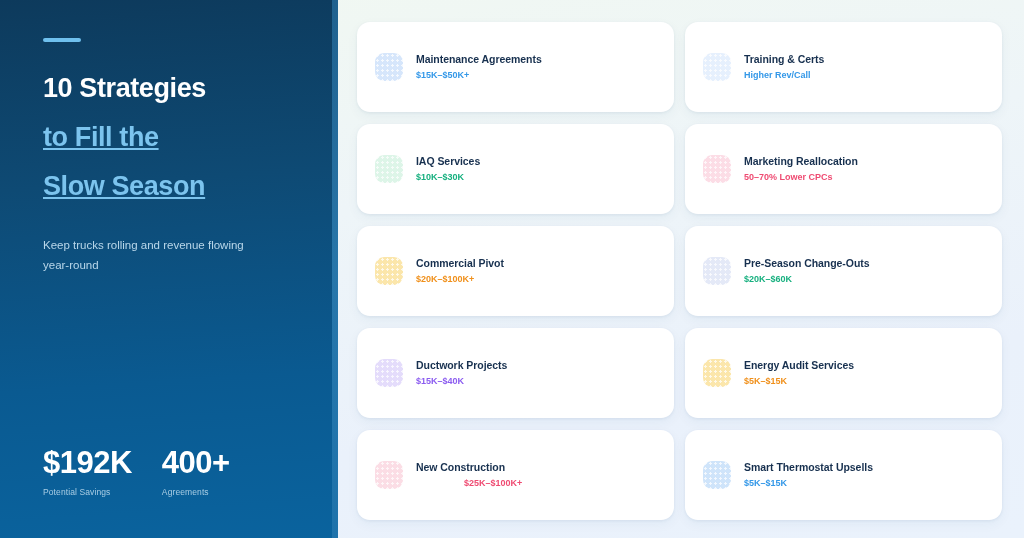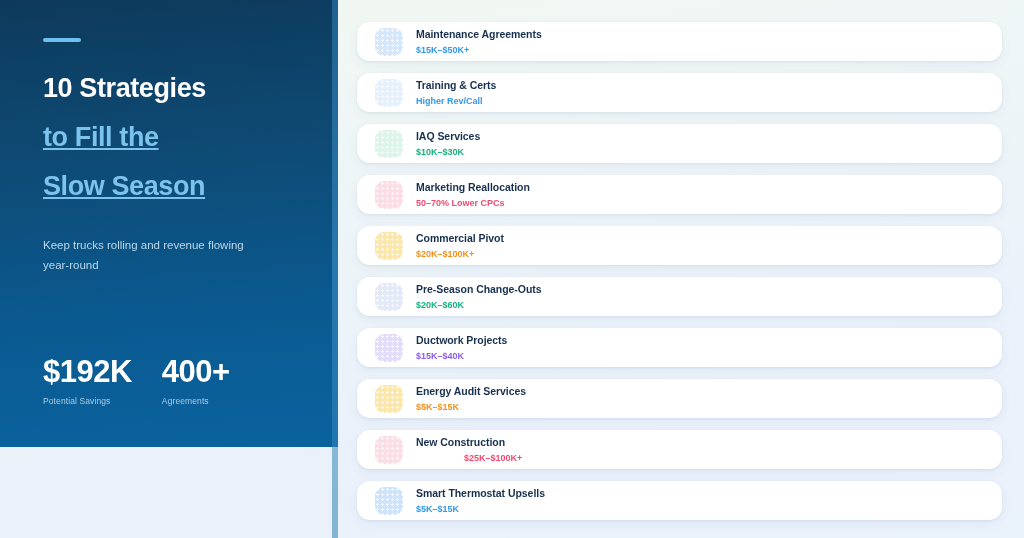--- a/index.html
+++ b/index.html
@@ -20,21 +20,21 @@
     height: 538px;
     display: flex;
     background: linear-gradient(170deg, #f1f8f1 0%, #eef5f8 38%, #eaf1fb 72%, #eaf2fc 100%);
   }
 
   
   .hero {
     position: relative;
     flex: 0 0 338px;
     width: 338px;
-    height: 447px;
+    height: 538px;
     box-sizing: border-box;
     padding: 38px 38px 0 43px;
     background: linear-gradient(176deg, #0d3a5c 0%, #0e4a74 34%, #0a5a91 70%, #0a639e 100%);
     display: flex;
     flex-direction: column;
   }
   .hero-edge {
     position: absolute;
     top: 0;
     right: 0;
@@ -92,21 +92,21 @@
     color: #a9cde4;
     letter-spacing: .1px;
   }
 
   
   .grid-wrap {
     flex: 1 1 auto;
     box-sizing: border-box;
     padding: 22px 22px 18px 19px;
     display: grid;
-    grid-template-columns: 1fr;
+    grid-template-columns: 1fr 1fr;
     grid-auto-rows: 1fr;
     column-gap: 11px;
     row-gap: 12px;
   }
 
   .card {
     background: #ffffff;
     border-radius: 13px;
     box-shadow: 0 1px 3px rgba(28, 70, 120, .07), 0 4px 12px rgba(28, 70, 120, .05);
     display: flex;

